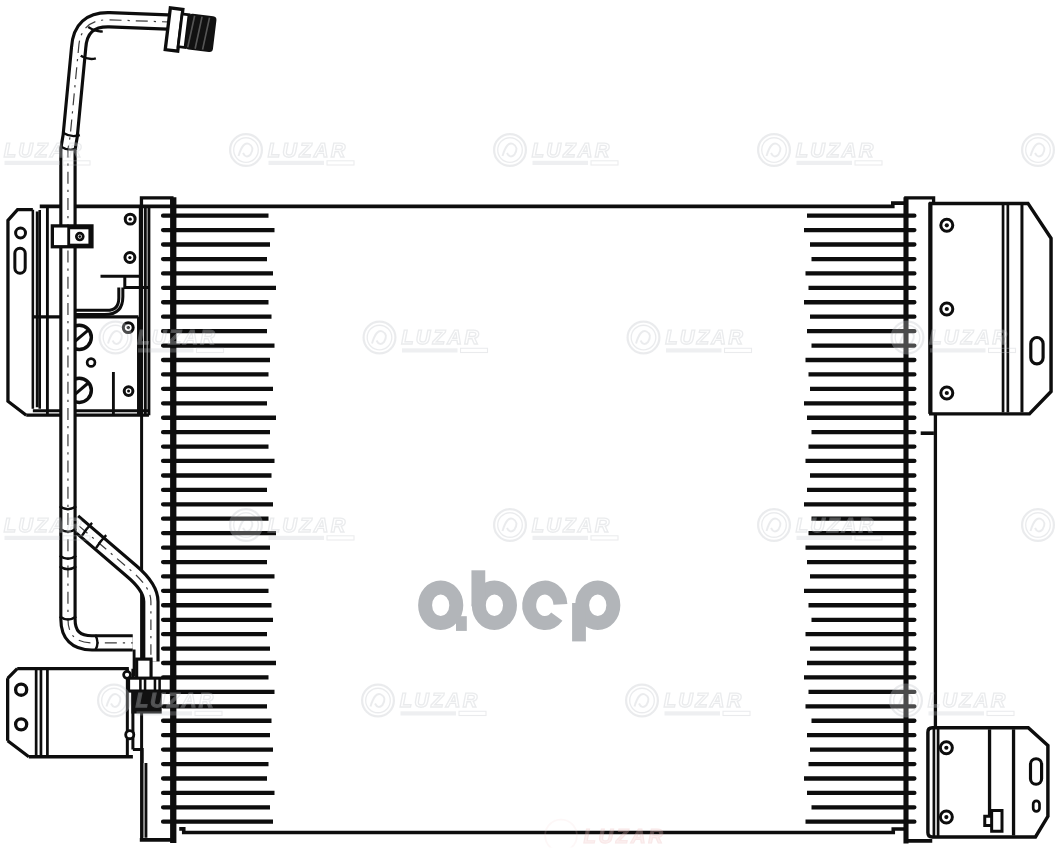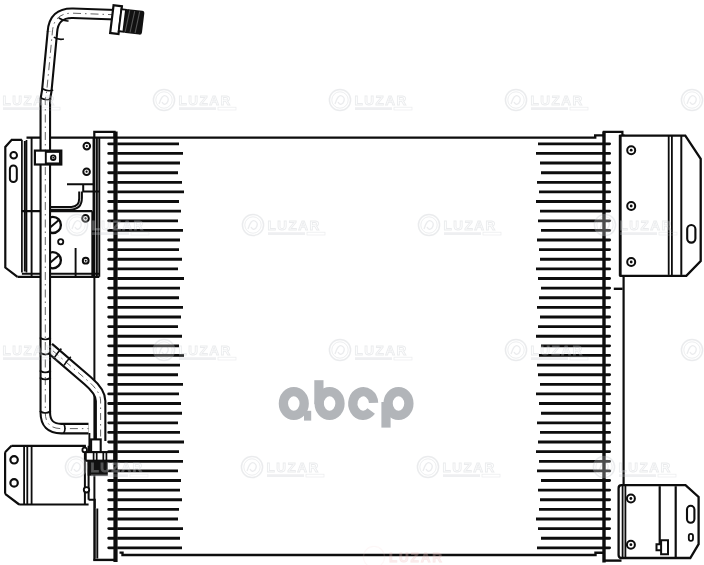--- a/index.html
+++ b/index.html
@@ -1,18 +1,18 @@
 <!DOCTYPE html>
 <html><head>
 <meta charset="utf-8">
 <title>Condenser drawing</title>
 <style>
 html,body{margin:0;padding:0;background:#fff;}
 body{font-family:"Liberation Sans", sans-serif;}
-#wrap{width:704px;height:565px;position:relative;overflow:hidden;}
+#wrap{width:704px;height:565px;position:relative;overflow:hidden;font-style:italic;}
 </style>
 </head>
 <body>
 
 <div id="wrap">
 <svg xmlns="http://www.w3.org/2000/svg" width="704" height="565" viewBox="0 0 704 565">
 
 <rect x="0" y="0" width="704" height="565" fill="#ffffff"></rect>
 
 <g fill="none" stroke="#b2b5b9" stroke-width="9.3">

